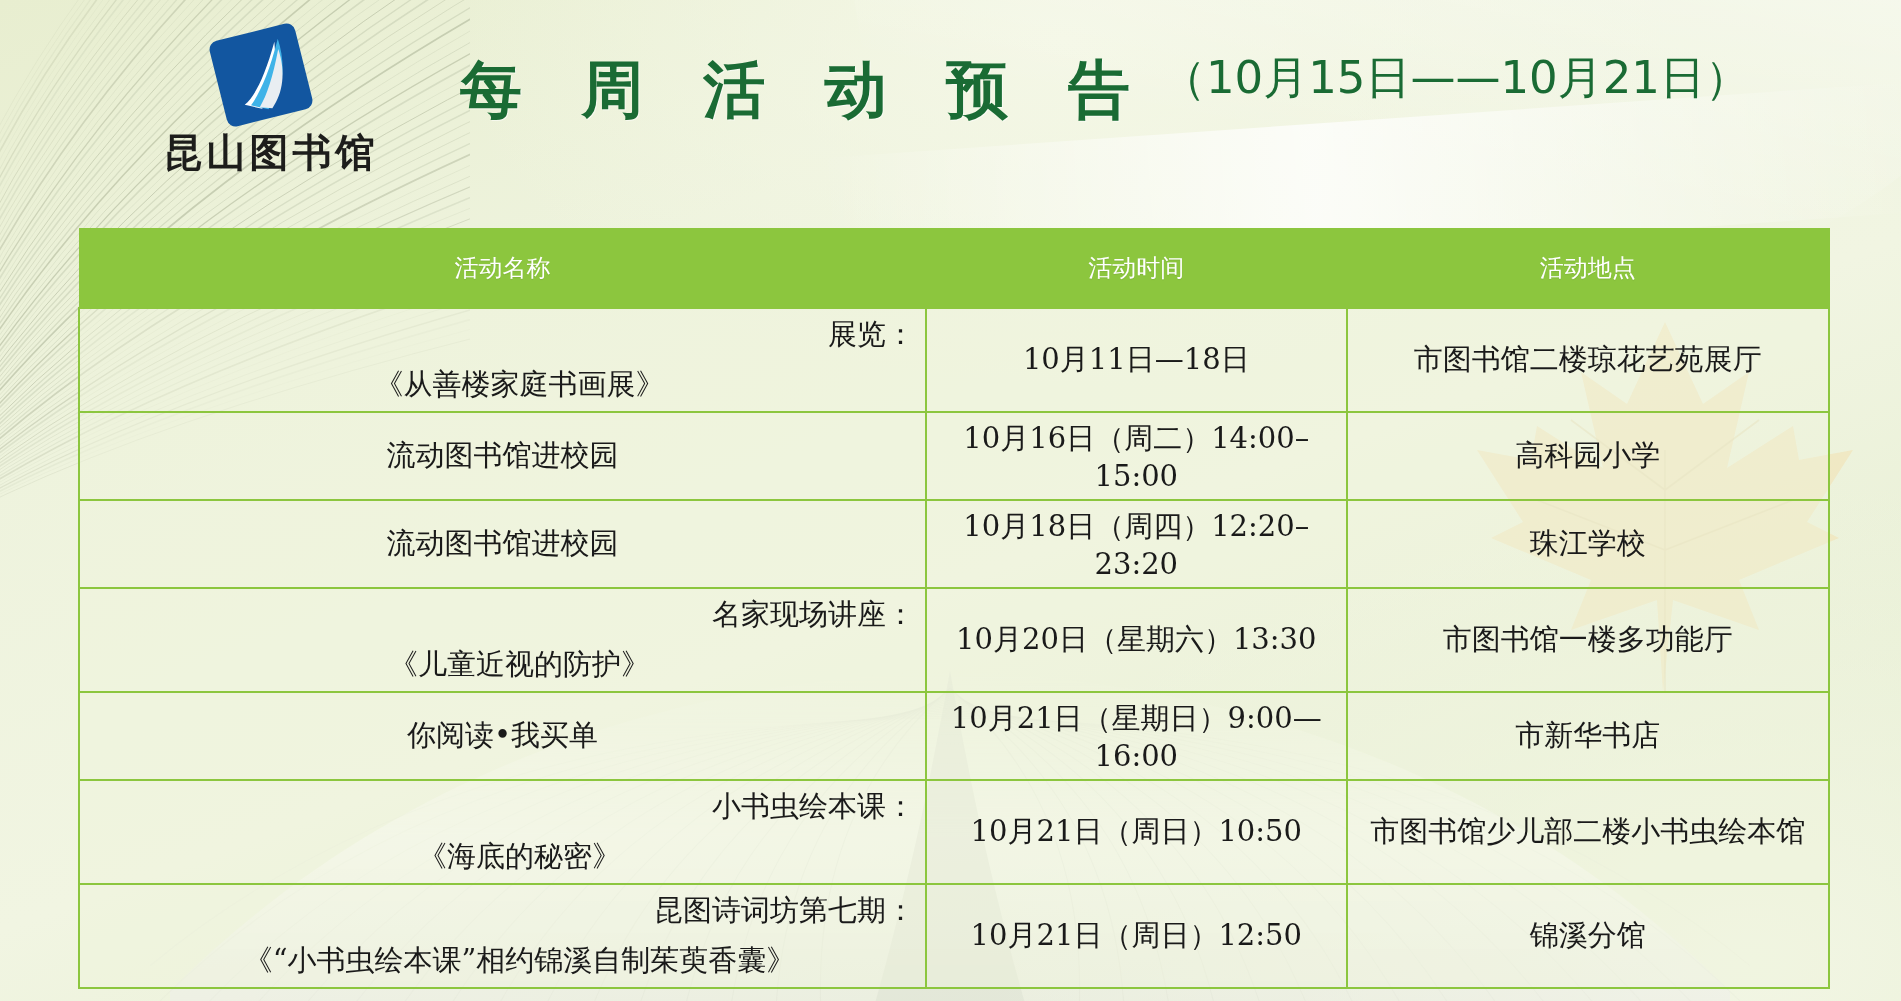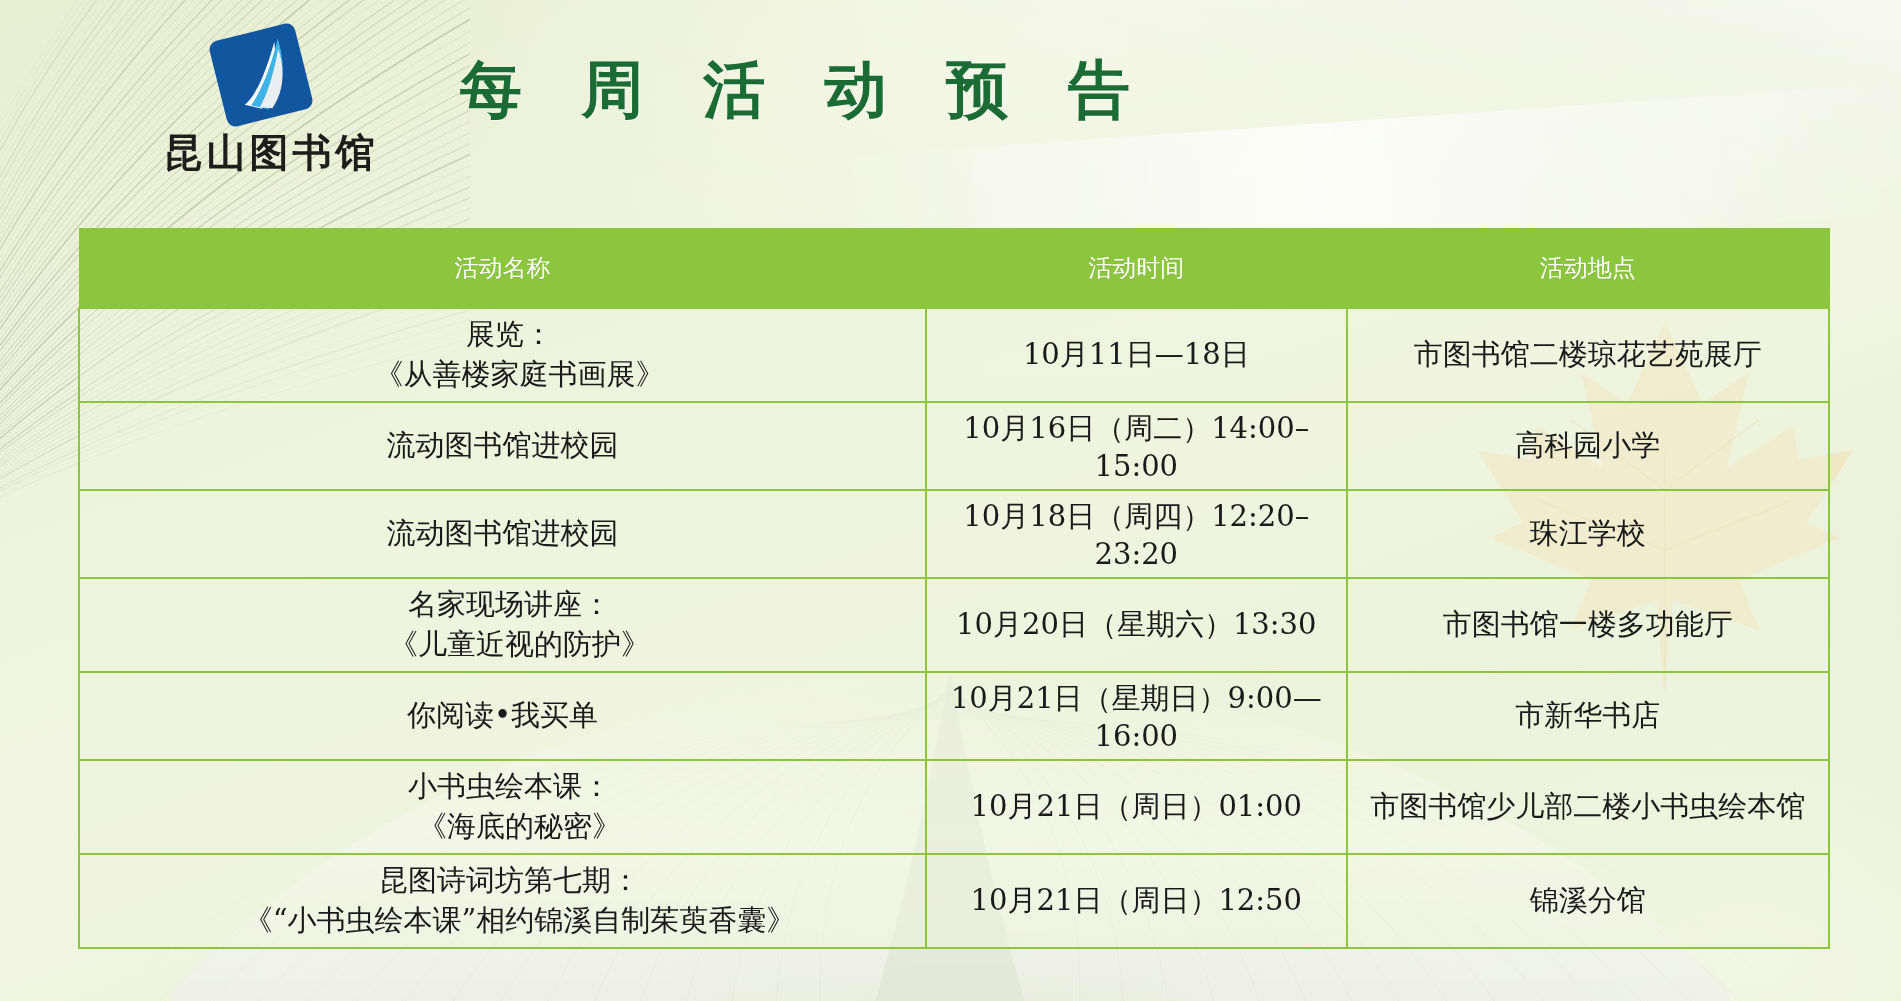--- a/index.html
+++ b/index.html
@@ -78,22 +78,22 @@
     border:2px solid #8cc63e;
     background:rgba(238,243,220,.42);
     font-size:29px;color:#1a1a1a;
     font-family:"DejaVu Serif","Liberation Serif",serif;
     text-align:center;vertical-align:middle;
     padding:6px 10px;
   }
   tbody tr{height:80px;}
   td.name{text-align:center;}
   .name-2line{display:block;text-align:left;}
-  .name-2line .lead{display:block;text-align:center;padding-left:14px;}
-  .name-2line .sub{display:block;text-align:center;padding-left:34px;margin-top:0;}
+  .name-2line .lead{display:block;text-align:right;padding-left:14px;}
+  .name-2line .sub{display:block;text-align:center;padding-left:34px;margin-top:10px;}
   col.c1{width:755px;}
   col.c2{width:375px;}
   col.c3{width:430px;}
 </style>
 </head>
 <body>
 
 <div id="poster">
 
   <svg class="deco fan" viewBox="0 0 640 720">
@@ -236,20 +236,21 @@
           <path d="M30 78 C 42 72 56 56 74 24 C 70 50 62 70 46 86 Z" fill="#ffffff"></path>
           <path d="M36 80 C 48 70 62 52 78 22 C 80 52 70 74 52 88 Z" fill="#3fb3e8"></path>
           <path d="M44 84 C 54 74 64 58 76 32 C 78 56 70 76 56 88 Z" fill="#e9eef2"></path>
         </g>
       </svg>
       <div id="logo-text">昆山图书馆</div>
     </div>
 
     <div id="title-wrap">
       <div id="main-title">每 周 活 动 预 告</div>
+      <div id="date-range">（10月15日——10月21日）</div>
     </div>
   </div>
 
   <div id="table-wrap">
     <table>
       <colgroup>
           <col class="c1">
           <col class="c2">
           <col class="c3">
         </colgroup>
@@ -296,21 +297,21 @@
             <td>10月21日（星期日）9:00—16:00</td>
             <td>市新华书店</td>
           </tr>
           <tr>
             <td class="name">
               <span class="name-2line">
                 <span class="lead">小书虫绘本课：</span>
                 <span class="sub">《海底的秘密》</span>
               </span>
             </td>
-            <td>10月21日（周日）01:00</td>
+            <td>10月21日（周日）10:50</td>
             <td>市图书馆少儿部二楼小书虫绘本馆</td>
           </tr>
           <tr>
             <td class="name">
               <span class="name-2line">
                 <span class="lead">昆图诗词坊第七期：</span>
                 <span class="sub">《“小书虫绘本课”相约锦溪自制茱萸香囊》</span>
               </span>
             </td>
             <td>10月21日（周日）12:50</td>

